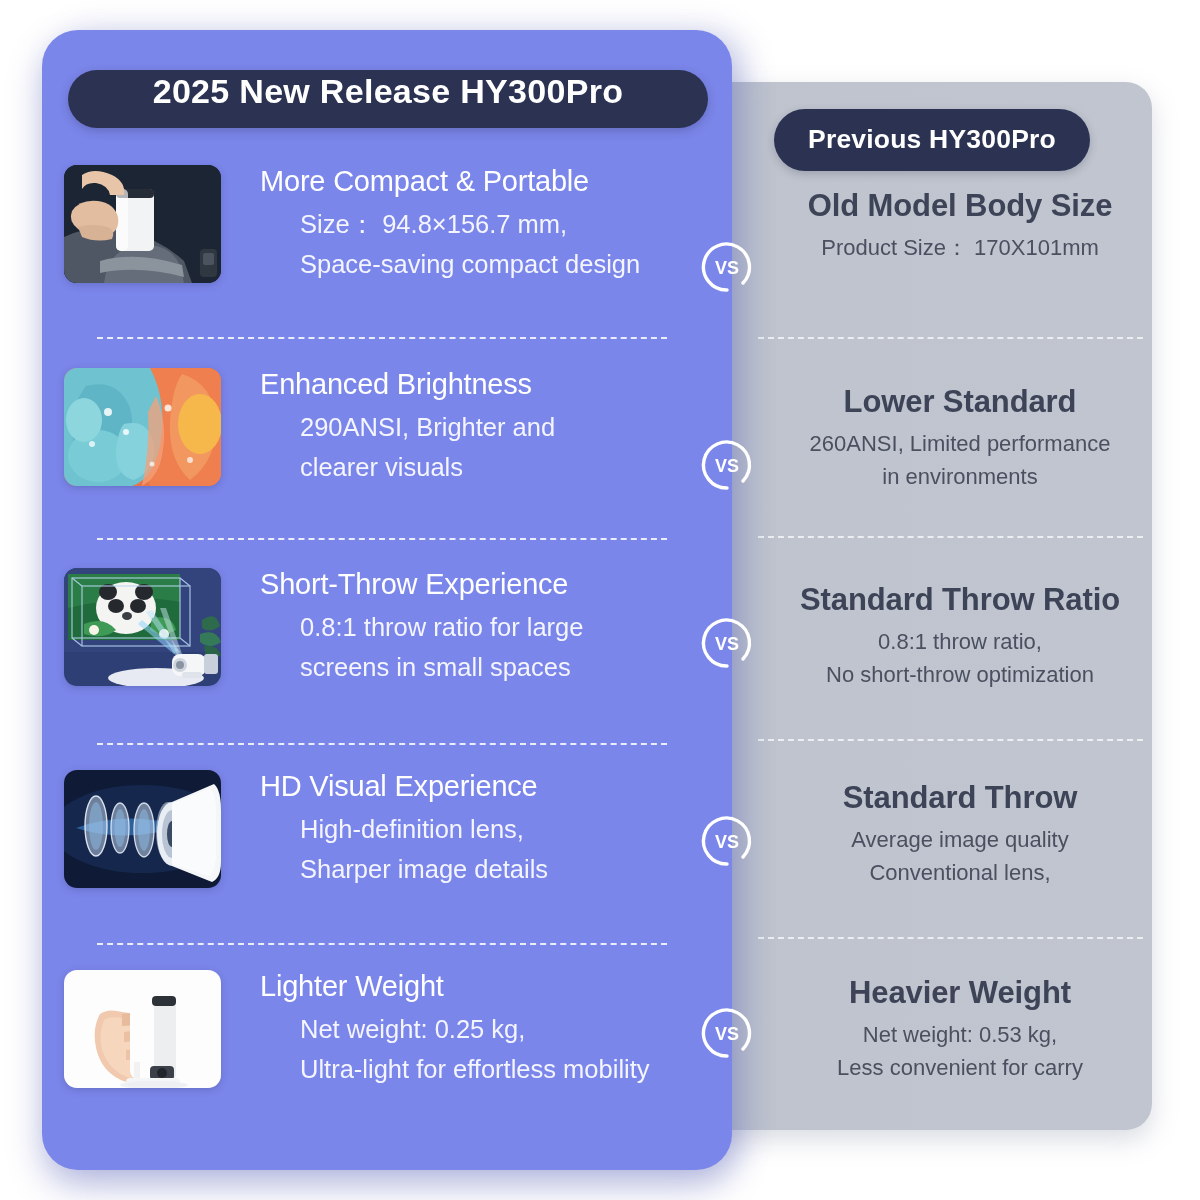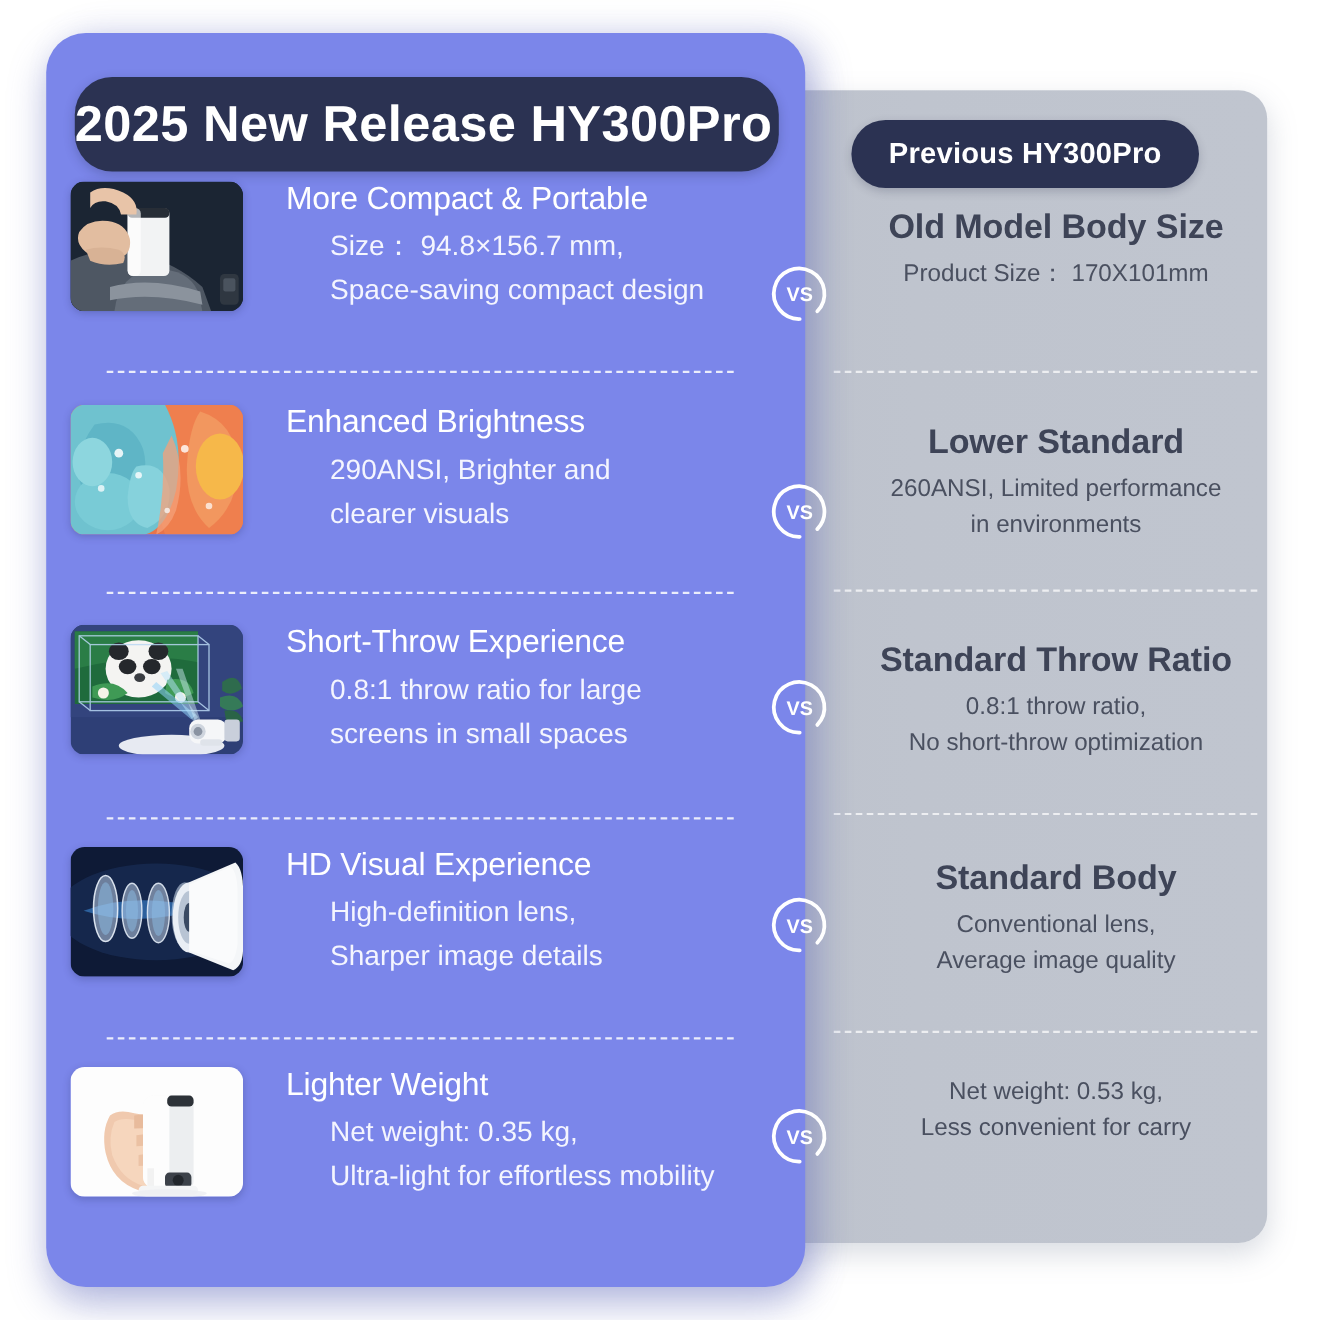--- a/index.html
+++ b/index.html
@@ -109,25 +109,25 @@
   }
 
   .new-badge {
     position: absolute;
     left: 26px;
     top: 40px;
     width: 640px;
     box-sizing: border-box;
     background: #2b3252;
     color: #ffffff;
-    font-size: 46px;
+    font-size: 34px;
     font-weight: bold;
     letter-spacing: 0.3px;
-    text-align: left;
-    padding: 15px 0 17px 0;
+    text-align: center;
+    padding: 2px 0 17px 0;
     border-radius: 34px;
     white-space: nowrap;
     box-shadow: 0 3px 10px rgba(30,36,66,0.25);
   }
 
   .new-row {
     position: absolute;
     left: 0;
     width: 690px;
   }
@@ -208,27 +208,28 @@
         <div class="old-divider" style="top:454px;"></div>
 
         <div class="old-row" style="top:500px;">
           <div class="old-title">Standard Throw Ratio</div>
           <div class="old-line">0.8:1 throw ratio,</div>
           <div class="old-line">No short-throw optimization</div>
         </div>
         <div class="old-divider" style="top:657px;"></div>
 
         <div class="old-row" style="top:698px;">
-          <div class="old-title">Standard Body</div>
+          <div class="old-title">Standard Throw</div>
+          <div class="old-line">Average image quality</div>
           <div class="old-line">Conventional lens,</div>
-          <div class="old-line">Average image quality</div>
         </div>
         <div class="old-divider" style="top:855px;"></div>
 
         <div class="old-row" style="top:893px;">
+          <div class="old-title">Heavier Weight</div>
           <div class="old-line">Net weight: 0.53 kg,</div>
           <div class="old-line">Less convenient for carry</div>
         </div>
 
       </div>
     </div>
   </div>
 
   <div id="new-panel">
 
@@ -382,21 +383,21 @@
           <rect x="88" y="26" width="24" height="10" rx="4" fill="#2d3238"></rect>
           <rect x="86" y="96" width="24" height="14" rx="4" fill="#3c4149"></rect>
           <circle cx="98" cy="103" r="5" fill="#22262c"></circle>
           <path d="M70 92 L76 92 L76 112 L70 112 Z" fill="#f2f2f2"></path>
           <rect x="62" y="108" width="54" height="8" rx="4" fill="#f4f5f6"></rect>
           <ellipse cx="90" cy="115" rx="34" ry="4" fill="#eceef1" opacity="0.8"></ellipse>
         </svg>
       </div>
       <div class="new-text">
         <div class="new-title">Lighter Weight</div>
-        <div class="new-line">Net weight: 0.35 kg,</div>
+        <div class="new-line">Net weight: 0.25 kg,</div>
         <div class="new-line">Ultra-light for effortless mobility</div>
       </div>
     </div>
 
   </div>
 
   <div class="vs" style="left:699px; top:239px;">
     <svg viewBox="0 0 56 56" xmlns="http://www.w3.org/2000/svg">
       <path d="M44 44 A23 23 0 1 0 28 51" fill="none" stroke="#ffffff" stroke-width="3.4" stroke-linecap="round"></path>
       <text x="28" y="35" font-family="Liberation Sans, sans-serif" font-size="18" font-weight="bold" fill="#ffffff" text-anchor="middle">VS</text>

